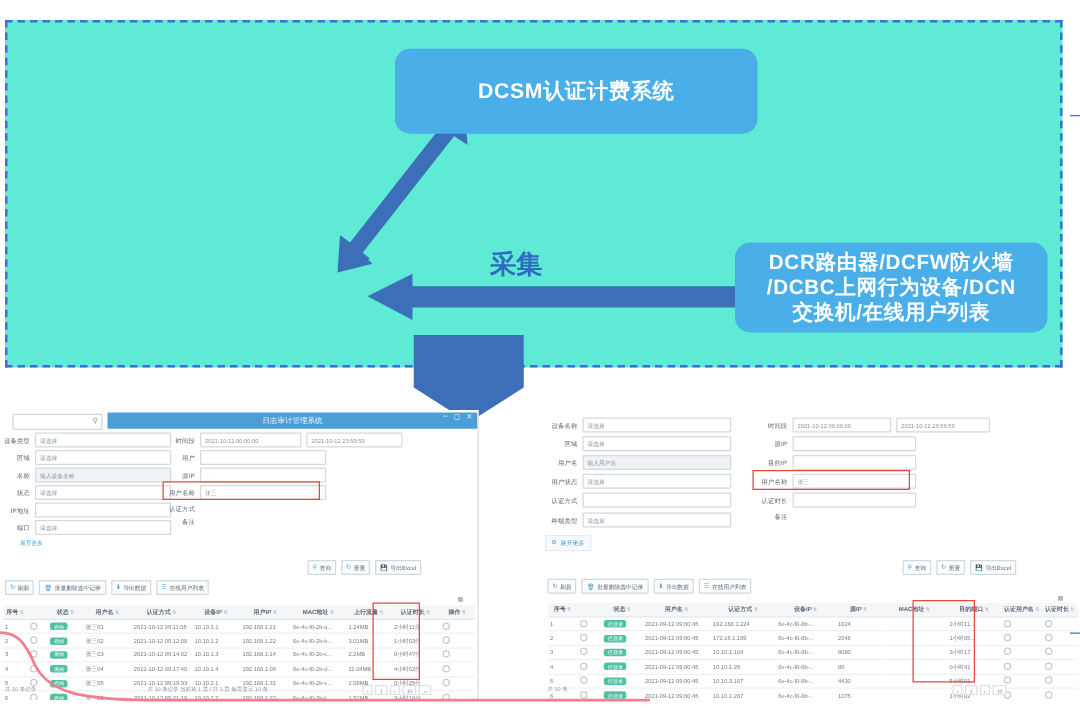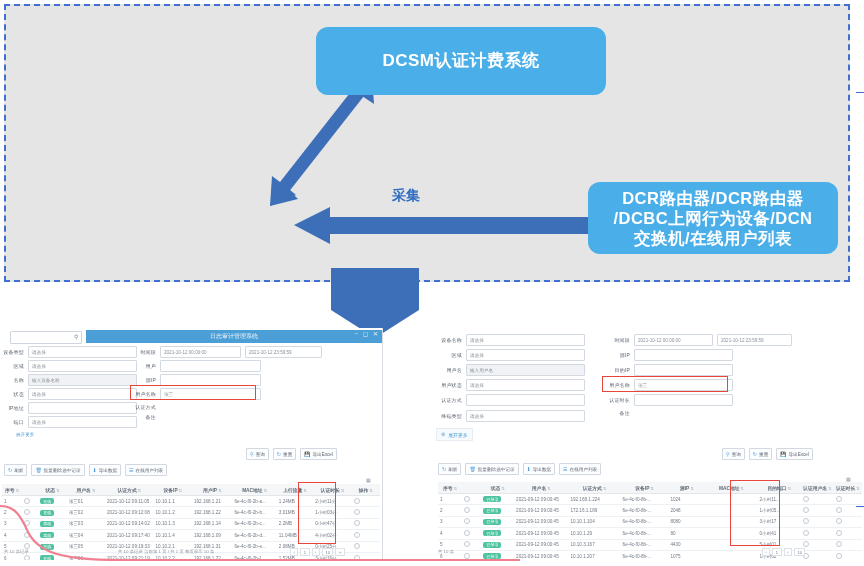--- a/index.html
+++ b/index.html
@@ -1,35 +1,35 @@
 <!DOCTYPE html>
 <html><head>
 <meta charset="utf-8">
 <style>
   html,body{margin:0;padding:0;background:#ffffff;}
   body{width:864px;height:566px;position:relative;overflow:hidden;
        font-family:"Liberation Sans","DejaVu Sans",sans-serif;}
 
   
-  #diagram{position:absolute;left:4px;top:4px;width:846px;height:278px;
-           border:2px dashed #3f6fd0;box-sizing:border-box;background:#e5e5e5;}
+  #diagram{position:absolute;left:4px;top:16px;width:846px;height:278px;
+           border:2px dashed #3f6fd0;box-sizing:border-box;background:#5eead4;}
 
   .node{position:absolute;background:#4aaee8;border-radius:12px;color:#fff;
         display:flex;align-items:center;justify-content:center;text-align:center;
         font-weight:700;line-height:1.22;letter-spacing:.5px;}
   #node-dcsm{left:310px;top:21px;width:290px;height:68px;font-size:17px;}
   #node-dcssa{left:40px;top:195px;width:248px;height:62px;font-size:16px;}
   #node-devices{left:582px;top:176px;width:250px;height:72px;font-size:16.5px;
                 flex-direction:column;}
   #node-devices span{display:block;white-space:nowrap;}
 
   .arrow-label{position:absolute;color:#2f6bbf;font-weight:700;line-height:1.12;
                text-align:center;}
   #lbl-realname{left:243px;top:90px;font-size:21px;}
-  #lbl-collect{left:386px;top:182px;font-size:14px;}
+  #lbl-collect{left:386px;top:182px;font-size:21px;}
 
   .svgl{position:absolute;left:0;top:0;width:846px;height:278px;overflow:visible;}
 
   
   #downarrow{position:absolute;left:325px;top:268px;width:100px;height:70px;}
 
   
   .shot{position:absolute;background:#fff;overflow:hidden;
         filter:blur(0.45px);}
   #shot-left{left:0px;top:328px;width:382px;height:232px;
@@ -117,21 +117,21 @@
   <svg style="position:absolute;left:288px;top:200px;width:296px;height:40px;overflow:visible;" viewBox="0 0 296 40">
     <polygon points="0,19 36,1 36,11 296,11 296,28 36,28 36,38" fill="#3c6fb8"></polygon>
   </svg>
 
   <div class="node" id="node-dcsm">
     <span>DCSM认证计费系统</span>
   </div>
 
 
   <div class="node" id="node-devices">
-    <span>DCR路由器/DCR路由器</span>
+    <span>DCR路由器/DCFW防火墙</span>
     <span>/DCBC上网行为设备/DCN</span>
     <span>交换机/在线用户列表</span>
   </div>
 
 
   <div class="arrow-label" id="lbl-collect">采集</div>
 </div>
 
 <svg id="downarrow" viewBox="0 0 100 70">
   <polygon points="6,0 94,0 94,42 50,70 6,42" fill="#3c6fb8"></polygon>

